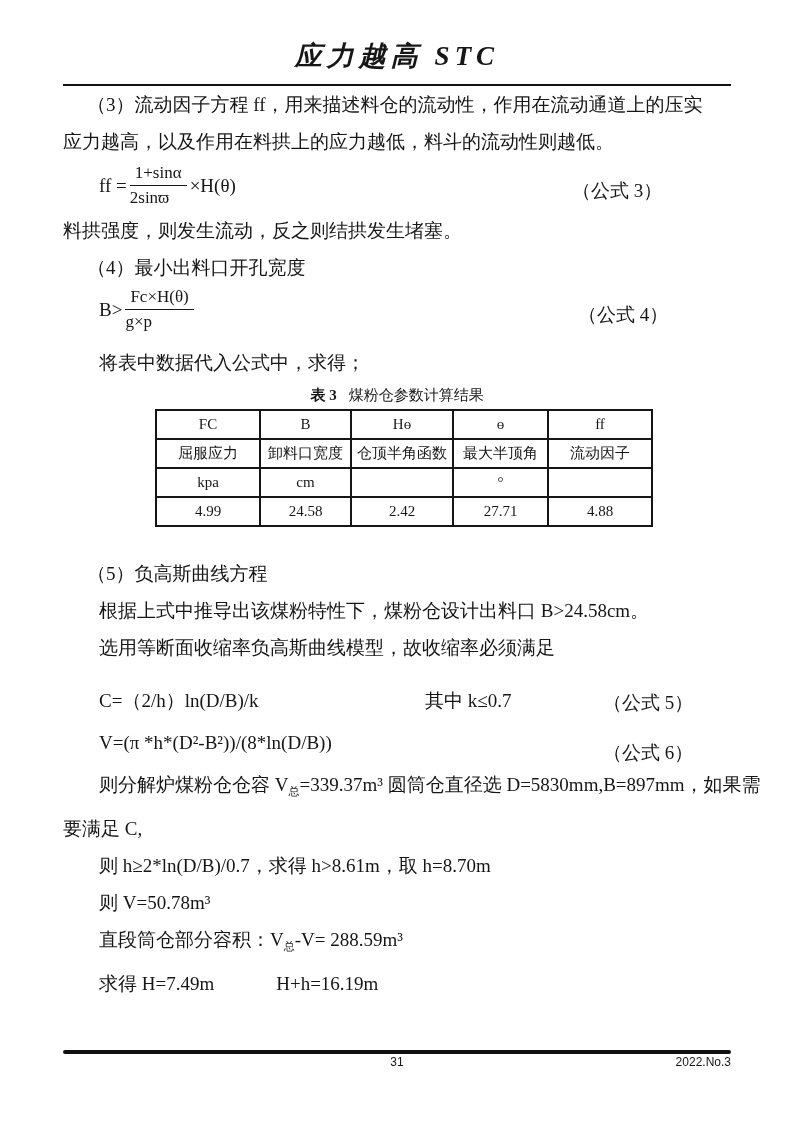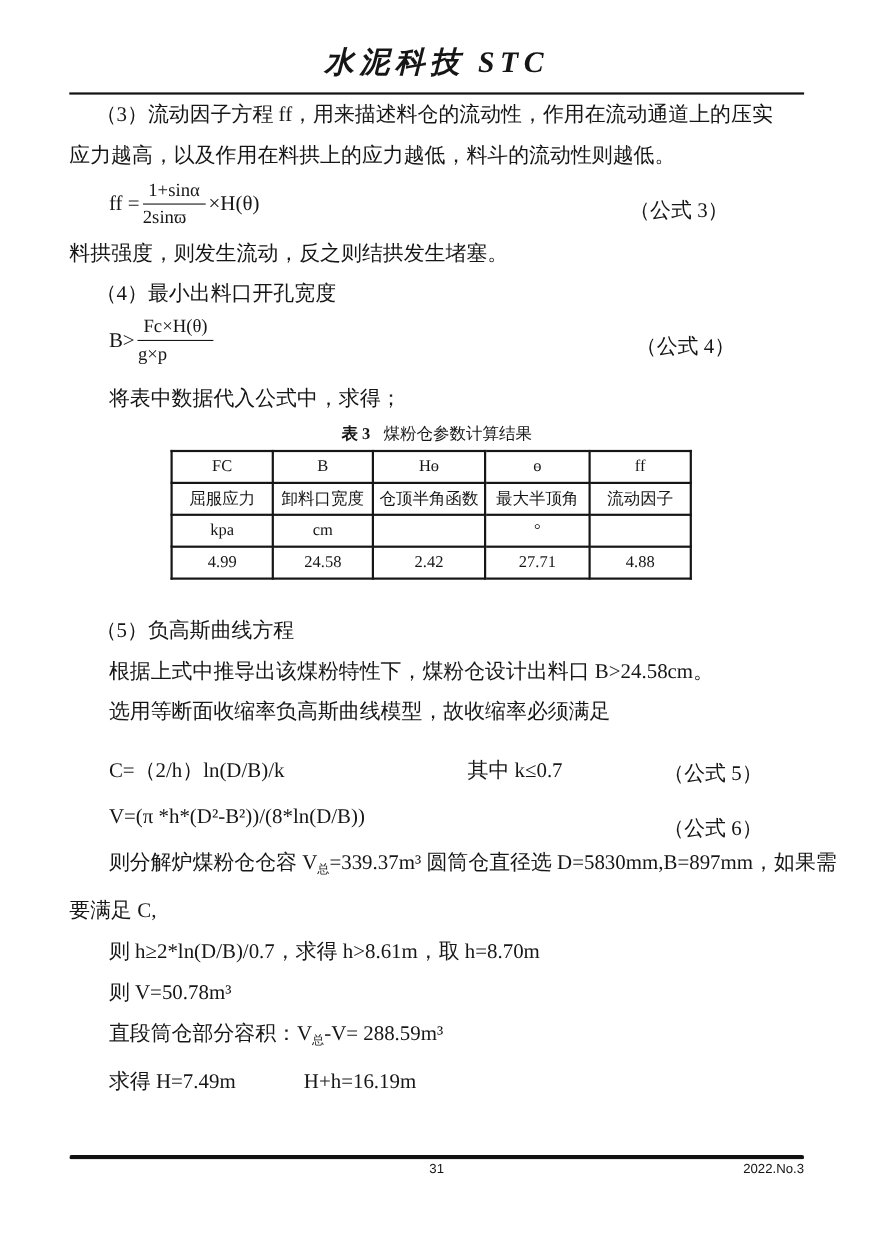--- a/index.html
+++ b/index.html
@@ -28,37 +28,37 @@
   .frow5 .cond { position:absolute; left:362px; top:0; font-size:19px; line-height:37px; white-space:nowrap; }
   .frow5 .formula-label { left:540px; top:8px; }
   .frow6 { position:relative; height:44px;text-align:right; }
   .frow6 .expr { position:absolute; left:36px; top:2px; font-size:19px; line-height:37px; white-space:nowrap; }
   .frow6 .formula-label { left:540px; top:18px; }
   
   .table-caption { text-align:center; font-size:15px; line-height:24px; margin-top:2px; }
   .table-caption .cap-prefix { font-weight:bold; margin-right:12px; }
   table.data-table { border-collapse:collapse; margin-left:92px; margin-top:2px; }
   table.data-table td { border:2px solid #161616; text-align:center; font-size:15px; height:29px; padding:0 4px; }
-  .col0{width:92px;} .col1{width:91px;} .col2{width:102px;} .col3{width:95px;} .col4{width:92px;}
+  .col0{width:104px;} .col1{width:91px;} .col2{width:102px;} .col3{width:95px;} .col4{width:104px;}
   .sect5 { margin-top:28px; }
   .sub { font-size:11px; vertical-align:-4px; }
   .gap { display:inline-block; width:62px; }
   
   .footer { position:absolute; left:63px; top:1050px; width:668px; }
   .footer-rule { border-top:4px solid #111; border-radius:2px; }
   .footer-text { position:relative; margin-top:1px; font-family:"Liberation Sans","DejaVu Sans",sans-serif; font-size:12px; }
   .page-number { text-align:center; }
   .issue-number { position:absolute; right:0; top:0; }
 </style>
 </head>
 <body>
 
 <div class="page">
 
-  <div class="journal-title">水泥科技 STC</div>
+  <div class="journal-title">应力越高 STC</div>
   <div class="header-rule"></div>
 
   <div class="body-area">
 
     <div class="line ind-sm">（3）流动因子方程 ff，用来描述料仓的流动性，作用在流动通道上的压实</div>
     <div class="line">应力越高，以及作用在料拱上的应力越低，料斗的流动性则越低。</div>
 
     <div class="formula-row f3">
       <span class="formula">
         <span>ff =</span>

